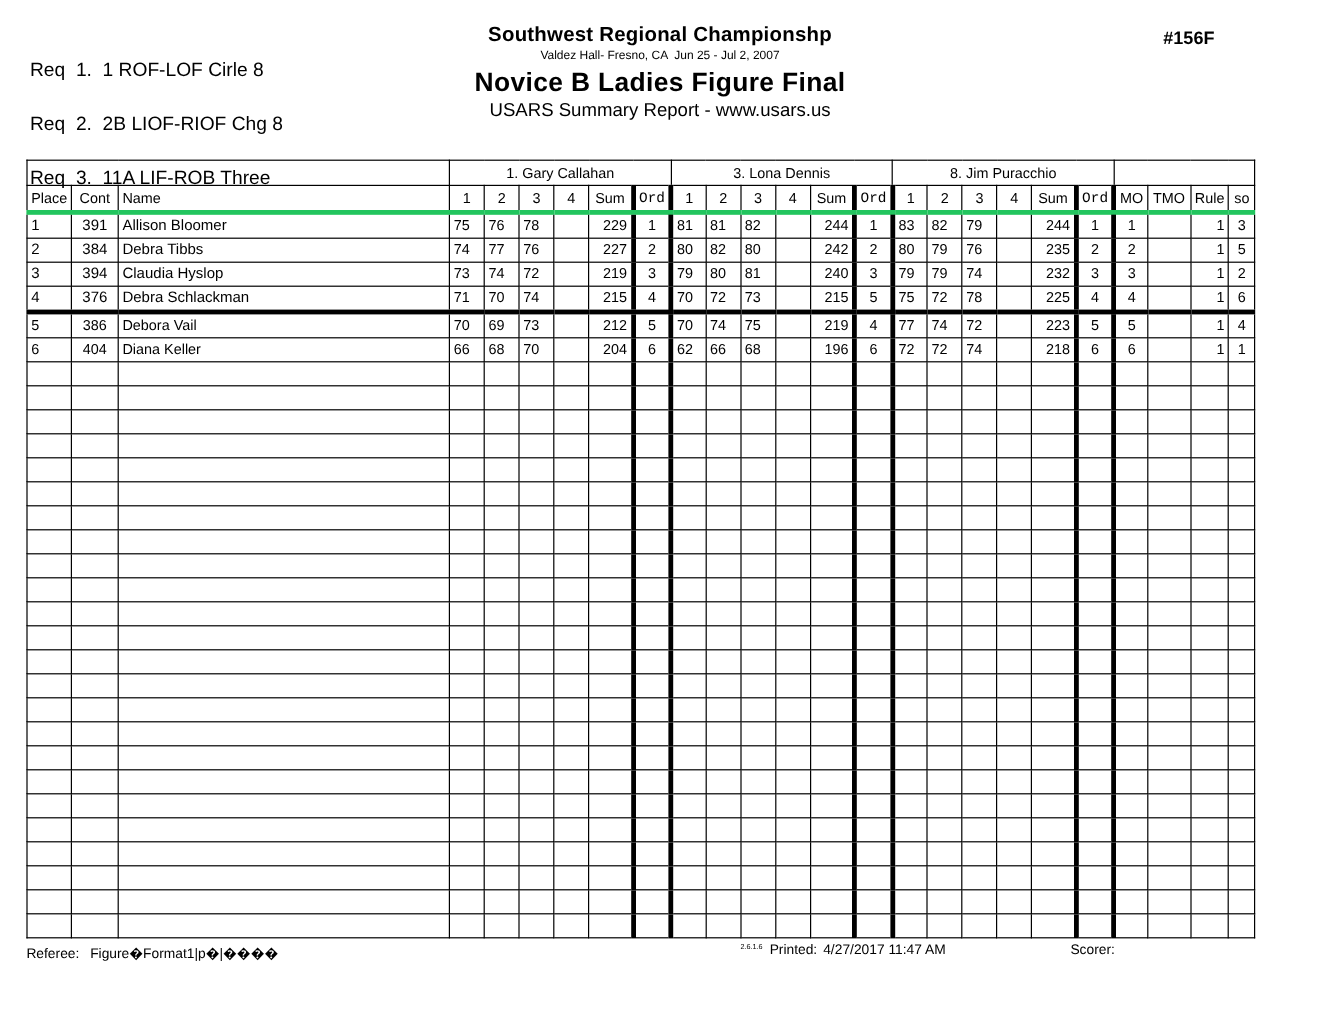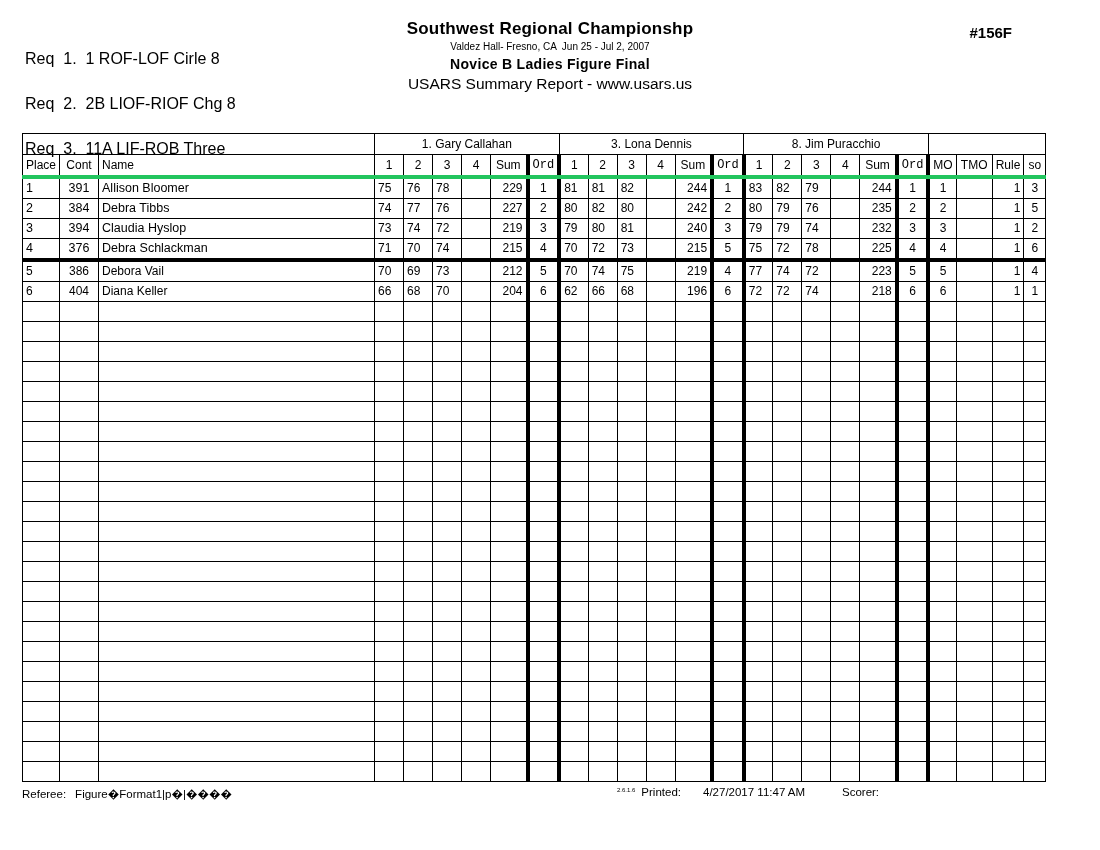--- a/index.html
+++ b/index.html
@@ -28,21 +28,21 @@
   .header-center {
     position: absolute;
     left: 0;
     right: 0;
     top: 19px;
     text-align: center;
     line-height: 1.15;
   }
   .hdr-title   { font-size: 17px; font-weight: bold; letter-spacing: 0.2px; }
   .hdr-venue   { font-size: 10px; margin-top: 2px; }
-  .hdr-event   { font-size: 14px; font-weight: bold; margin-top: 4px; letter-spacing: 0.3px; }
+  .hdr-event   { font-size: 22px; font-weight: bold; margin-top: 4px; letter-spacing: 0.3px; }
   .hdr-report  { font-size: 15.5px; margin-top: 3px; }
 
   
   .event-number {
     position: absolute;
     top: 24px;
     right: 88px;
     font-size: 15px;
     font-weight: bold;
   }
@@ -84,22 +84,22 @@
   td.rl { text-align: right; padding-right: 8px; }
   td.so { text-align: center; }
   td.b { font-weight: bold; font-size: 12.5px; }
 
   
   .footer { position: absolute; top: 786px; left: 0; right: 0; font-size: 11.5px; }
   .foot-referee { position: absolute; left: 22px; top: 0; }
   .foot-referee .val { margin-left: 9px; }
   .foot-printed { position: absolute; left: 617px; top: 0; }
   .foot-version { font-size: 6px; vertical-align: 4px; margin-right: 6px; }
-  .foot-printed .val { margin-left: 22px; }
-  .foot-scorer { position: absolute; left: 842px; top: 0; }
+  .foot-printed .val { margin-left: 5px; }
+  .foot-scorer { position: absolute; left: 892px; top: 0; }
 </style>
 </head>
 <body>
 
 <div class="page">
 
   <div class="req-block pre">
     <div>Req  1.  1 ROF-LOF Cirle 8</div>
     <div>Req  2.  2B LIOF-RIOF Chg 8</div>
     <div>Req  3.  11A LIF-ROB Three</div>

